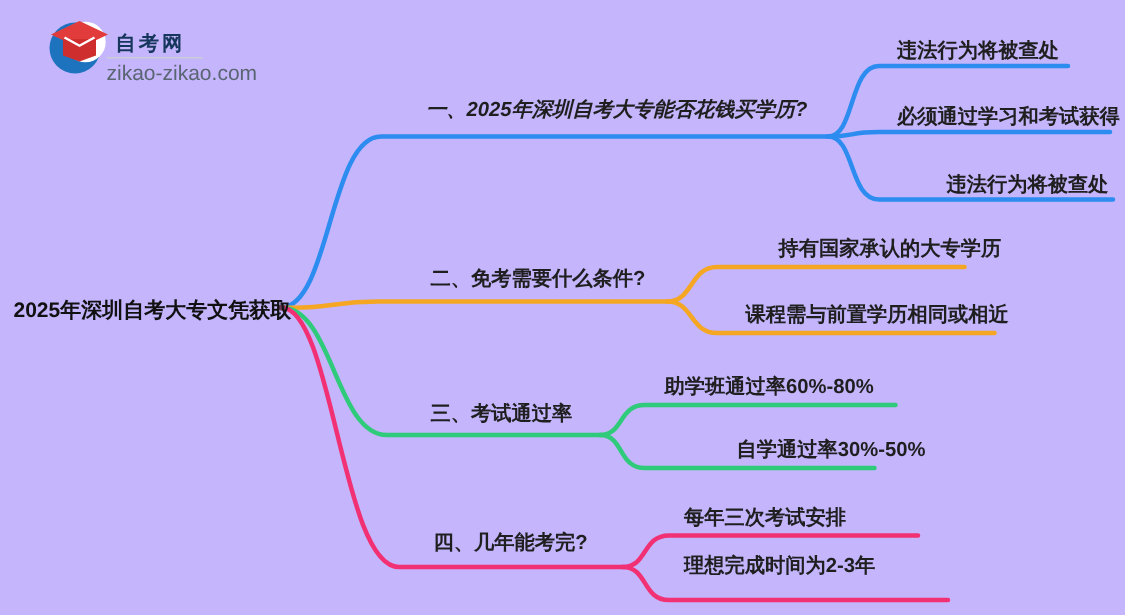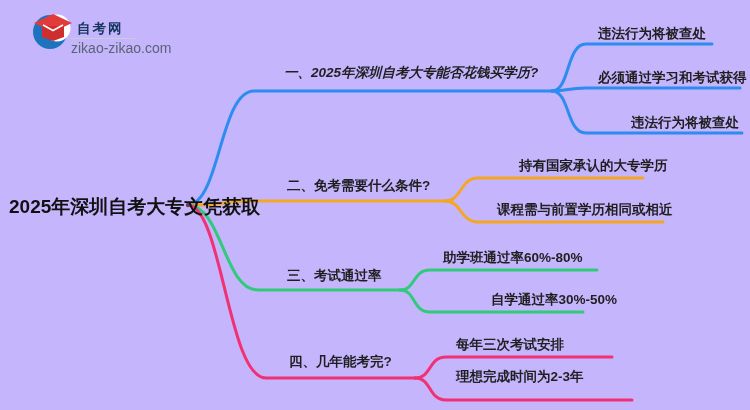--- a/index.html
+++ b/index.html
@@ -19,21 +19,21 @@
   }
   .node {
     position: absolute;
     white-space: nowrap;
     color: #1f1f1f;
     font-weight: 600;
     line-height: 20px;
     font-size: 13.5px;
   }
   .root-node {
-    font-size: 19px;
+    font-size: 14px;
     font-weight: 700;
     color: #111111;
     line-height: 21px;
   }
   .logo {
     position: absolute;
     left: 30px; top: 8px;
     width: 120px; height: 46px;
   }
   .logo-icon { position: absolute; left: 0; top: 0; }

